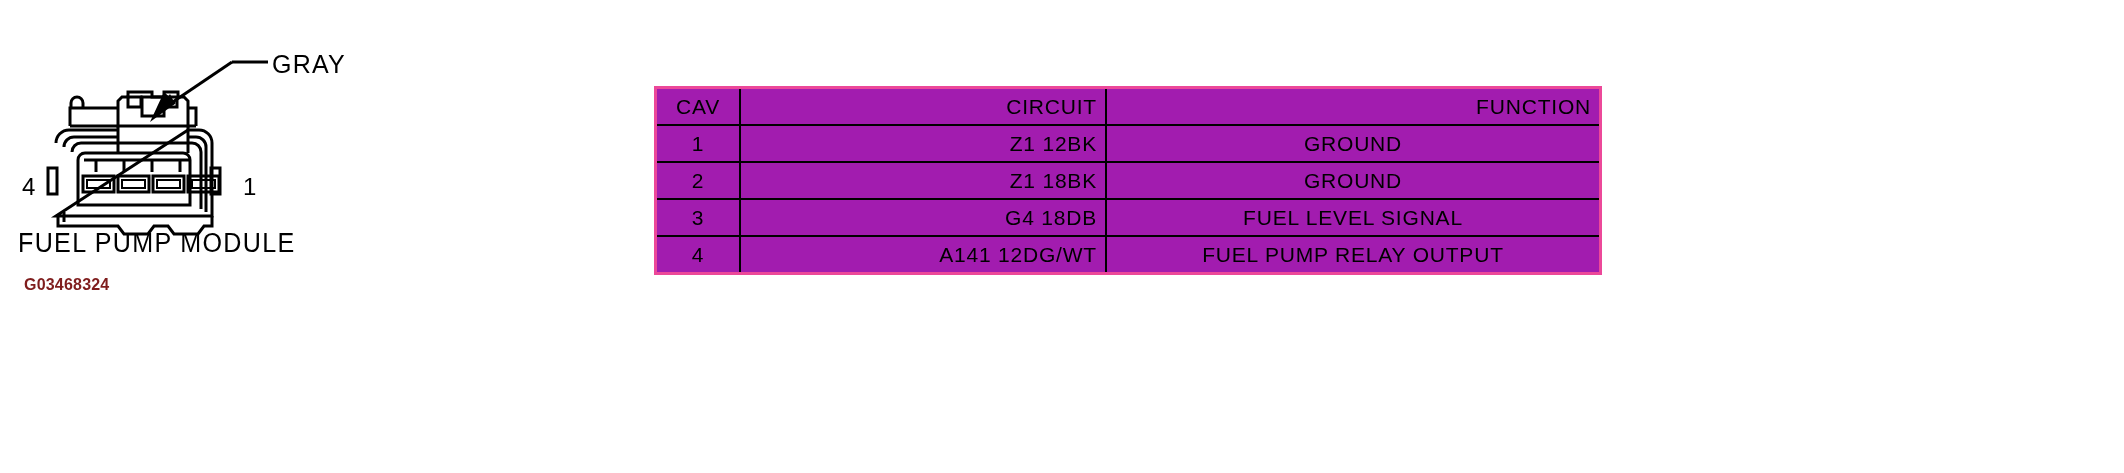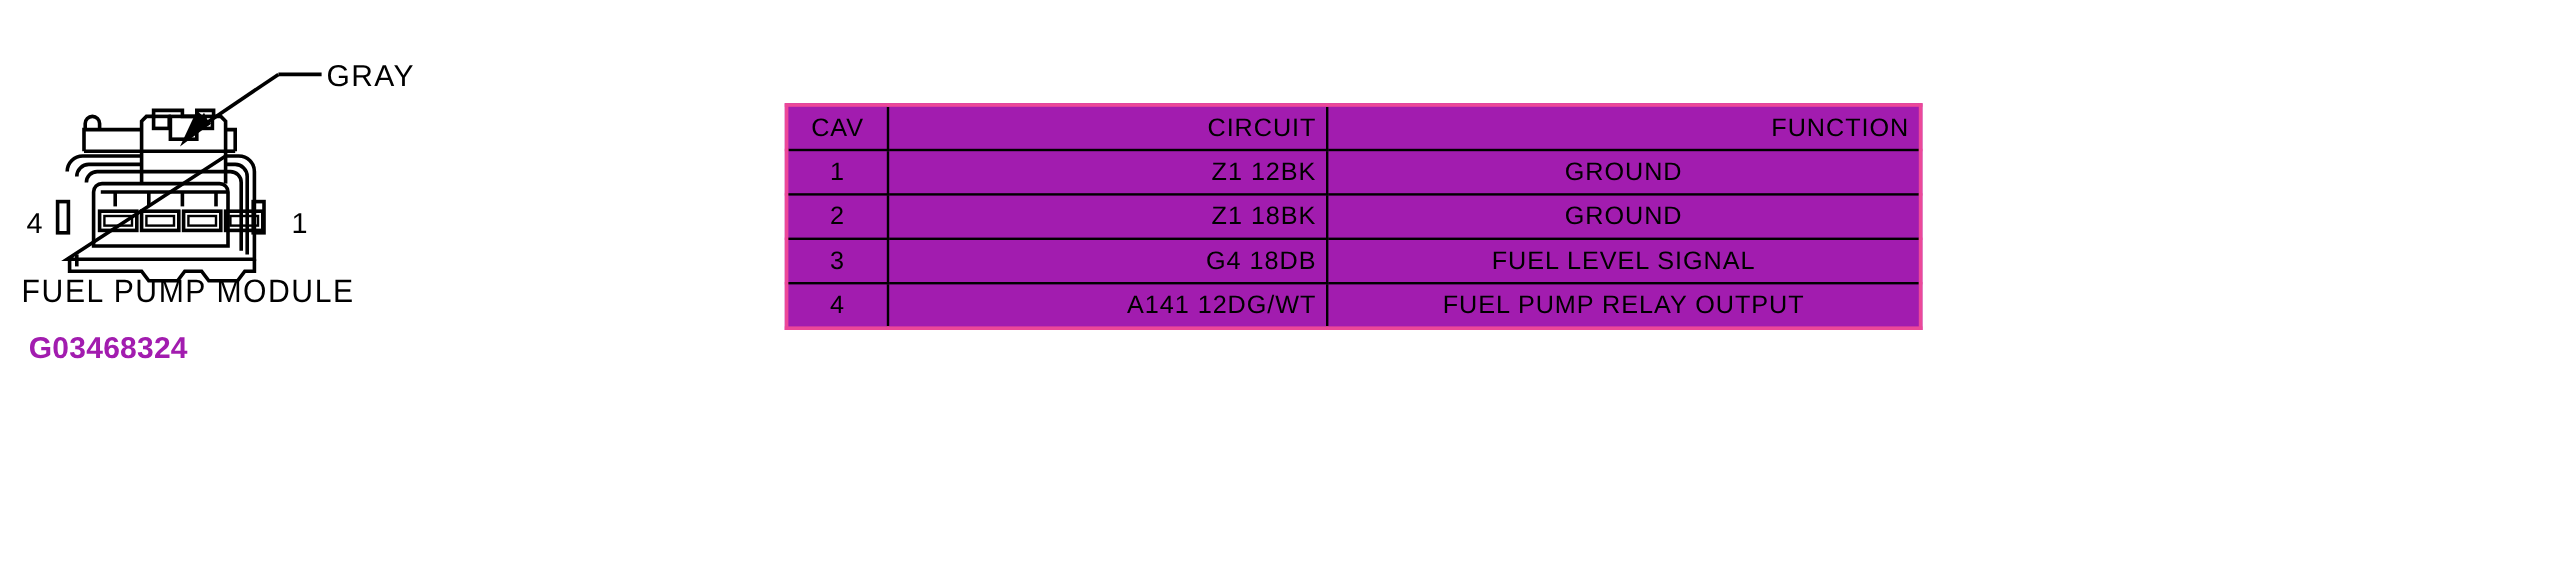--- a/index.html
+++ b/index.html
@@ -65,25 +65,25 @@
     color: #000;
     transform: scaleX(0.93);
     transform-origin: left top;
   }
 
   #figure-id {
     position: absolute;
     left: 24px;
     top: 276px;
     font-family: "Liberation Sans", sans-serif;
-    font-size: 25px;
+    font-size: 16px;
     font-weight: bold;
     letter-spacing: 0.2px;
     white-space: nowrap;
-    color: #a21caf;
+    color: #7f1d1d;
   }
 
   
   #pinout-table-wrap {
     position: absolute;
     left: 654px;
     top: 86px;
     width: 890px;
     height: 175px;
   }

